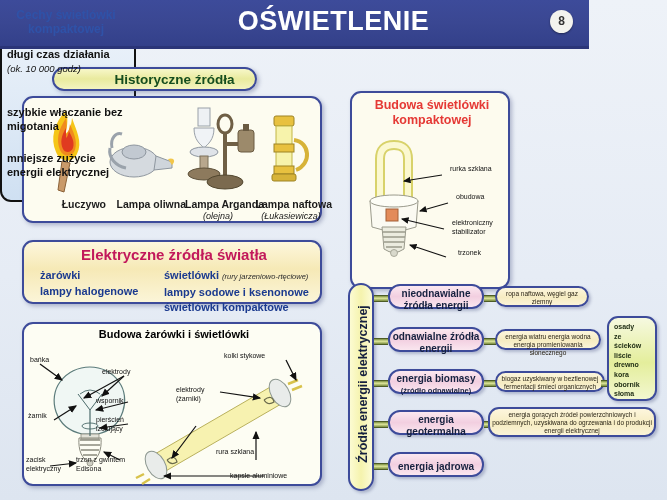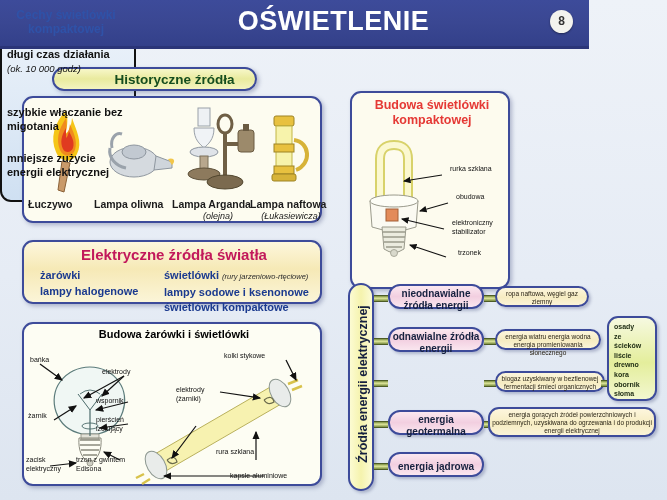--- a/index.html
+++ b/index.html
@@ -84,21 +84,21 @@
     left: 22px; top: 96px;
     width: 300px; height: 127px;
   }
   .lamp-cell {
     position: absolute;
     top: 6px;
     height: 92px;
   }
   .lamp-label {
     position: absolute;
-    text-align: left;
+    text-align: right;
     font-size: 10.5px;
     font-weight: bold;
     color: #1b1b1b;
   }
   .lamp-sub {
     position: absolute;
     text-align: center;
     font-size: 9px;
     font-style: italic;
     color: #1b1b1b;
@@ -500,20 +500,24 @@
     <div class="conn" style="left:26px;top:97px;width:14px;"></div>
     <div class="conn" style="left:26px;top:138px;width:14px;"></div>
     <div class="conn" style="left:26px;top:180px;width:14px;"></div>
 
     <div class="cat-box" style="left:40px;top:1px;width:96px;height:25px;padding-top:2px;">
       <span>nieodnawialne źródła energii</span>
     </div>
     <div class="cat-box" style="left:40px;top:44px;width:96px;height:25px;padding-top:2px;">
       <span>odnawialne źródła energii</span>
     </div>
+    <div class="cat-box" style="left:40px;top:86px;width:96px;height:25px;padding-top:2px;">
+      <span>energia biomasy</span>
+      <span class="cat-sub">(źródło odnawialne)</span>
+    </div>
     <div class="cat-box" style="left:40px;top:127px;width:96px;height:25px;padding-top:2px;">
       <span>energia geotermalna</span>
     </div>
     <div class="cat-box" style="left:40px;top:169px;width:96px;height:25px;padding-top:7px;">
       <span>energia jądrowa</span>
     </div>
 
     <div class="conn" style="left:136px;top:12px;width:12px;"></div>
     <div class="conn" style="left:136px;top:55px;width:12px;"></div>
     <div class="conn" style="left:136px;top:97px;width:12px;"></div>

